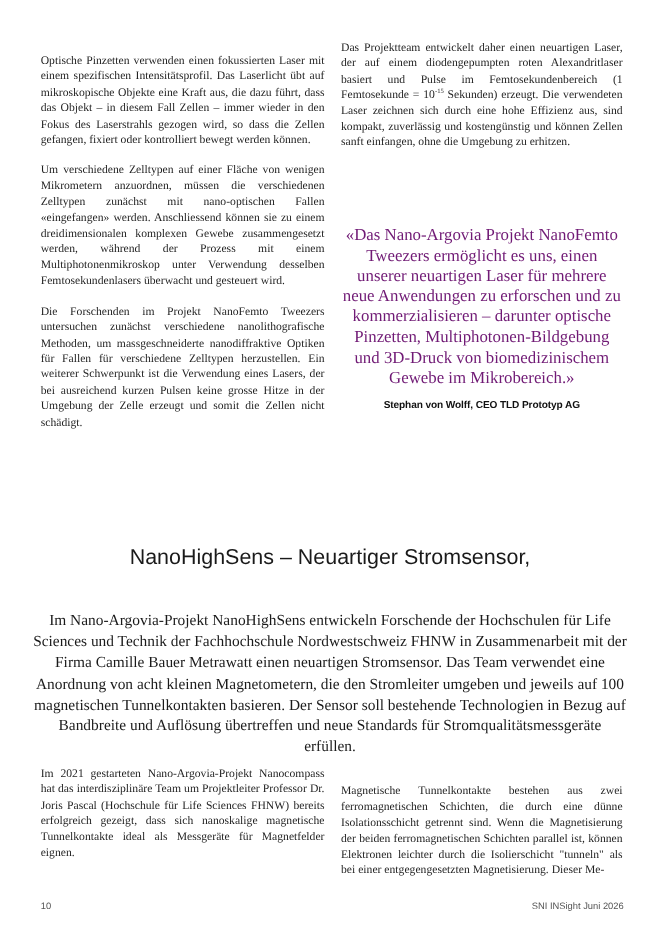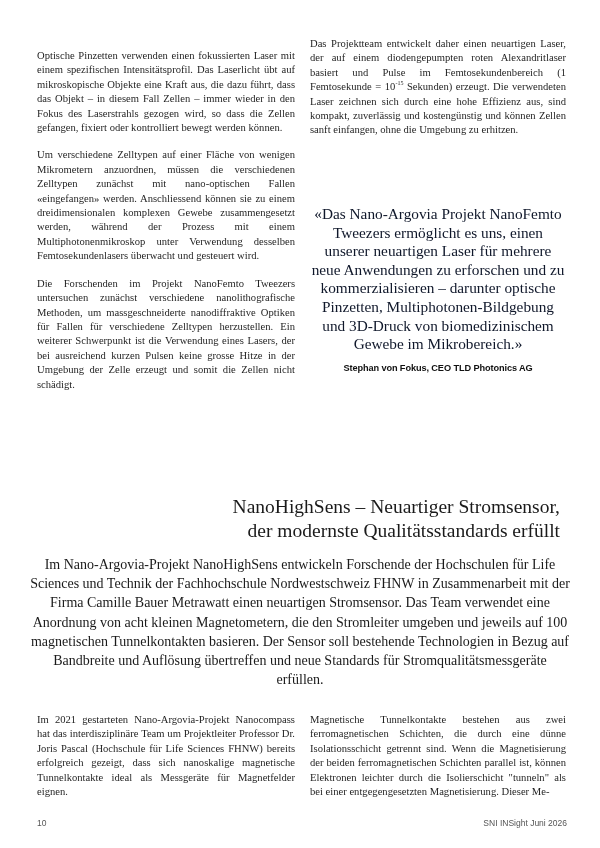--- a/index.html
+++ b/index.html
@@ -26,29 +26,29 @@
       color: #4e9184; text-align: center;
     }
     .attribution {
       position: absolute; left: 310px; top: 363px; width: 256px;
       font-family: "Liberation Sans", "DejaVu Sans", sans-serif;
       font-weight: bold; font-size: 9.2px; text-align: center; color: #111;
       letter-spacing: -0.1px;
     }
     .headline {
       position: absolute; left: 40px; top: 495px; width: 520px;
-      font-family: Liberation Serif, serif;
-      font-size: 19.5px; line-height: 24px; text-align: right; color: #1a1a1a;
+      font-family: Liberation Sans, sans-serif;
+      font-size: 19.5px; line-height: 24px; text-align: center; color: #1a1a1a;
     }
     .lead {
       position: absolute; left: 30px; top: 555px; width: 540px;
       font-family: "Liberation Serif", "DejaVu Serif", serif;
       font-size: 14px; line-height: 19.2px; text-align: center; color: #1a1a1a;
     }
-    #col-bottom-left { left: 37px; top: 713px; width: 258px; }
+    #col-bottom-left { left: 37px; top: 697px; width: 258px; }
     #col-bottom-right { left: 310px; top: 713px; width: 256px; }
     .footer {
       position: absolute; top: 818px;
       font-family: "Liberation Sans", "DejaVu Sans", sans-serif;
       font-size: 8.5px; color: #555;
     }
     #page-number { left: 37px; text-align: center; }
     #publication { right: 33px; }
     sup { font-size: 6px; line-height: 0; }
   </style>
@@ -58,26 +58,25 @@
 <div class="col" id="col-top-left">
   <p>Optische Pinzetten verwenden einen fokussierten Laser mit einem spezifischen Intensitätsprofil. Das Laserlicht übt auf mikroskopische Objekte eine Kraft aus, die dazu führt, dass das Objekt – in diesem Fall Zellen – immer wieder in den Fokus des Laserstrahls gezogen wird, so dass die Zellen gefangen, fixiert oder kontrolliert bewegt werden können.</p>
   <p>Um verschiedene Zelltypen auf einer Fläche von wenigen Mikrometern anzuordnen, müssen die verschiedenen Zelltypen zunächst mit nano-optischen Fallen «eingefangen» werden. Anschliessend können sie zu einem dreidimensionalen komplexen Gewebe zusammengesetzt werden, während der Prozess mit einem Multiphotonenmikroskop unter Verwendung desselben Femtosekundenlasers überwacht und gesteuert wird.</p>
   <p>Die Forschenden im Projekt NanoFemto Tweezers untersuchen zunächst verschiedene nanolithografische Methoden, um massgeschneiderte nanodiffraktive Optiken für Fallen für verschiedene Zelltypen herzustellen. Ein weiterer Schwerpunkt ist die Verwendung eines Lasers, der bei ausreichend kurzen Pulsen keine grosse Hitze in der Umgebung der Zelle erzeugt und somit die Zellen nicht schädigt.</p>
 </div>
 
 <div class="col" id="col-top-right">
   <p><span>Das Projektteam entwickelt daher einen neuartigen Laser, der auf einem diodengepumpten roten Alexandritlaser basiert und Pulse im Femtosekundenbereich (1 Femtosekunde = 10</span><sup>-15</sup><span> Sekunden) erzeugt. Die verwendeten Laser zeichnen sich durch eine hohe Effizienz aus, sind kompakt, zuverlässig und kostengünstig und können Zellen sanft einfangen, ohne die Umgebung zu erhitzen.</span></p>
 </div>
 
-<div class="quote" style="color: #0f172a;">«Das Nano-Argovia Projekt NanoFemto Tweezers ermöglicht es uns, einen unserer neuartigen Laser für mehrere neue Anwendungen zu erforschen und zu kommerzialisieren – darunter optische Pinzetten, Multiphotonen-Bildgebung und 3D-Druck von biomedizinischem Gewebe im Mikrobereich.»</div>
-<div class="attribution">Stephan von Fokus, CEO TLD Photonics AG</div>
+<div class="quote" style="color: #701a75;">«Das Nano-Argovia Projekt NanoFemto Tweezers ermöglicht es uns, einen unserer neuartigen Laser für mehrere neue Anwendungen zu erforschen und zu kommerzialisieren – darunter optische Pinzetten, Multiphotonen-Bildgebung und 3D-Druck von biomedizinischem Gewebe im Mikrobereich.»</div>
+<div class="attribution">Stephan von Wolff, CEO TLD Prototyp AG</div>
 
 <div class="headline">
   <div>NanoHighSens – Neuartiger Stromsensor,</div>
-  <div>der modernste Qualitätsstandards erfüllt</div>
 </div>
 
 <div class="lead">Im Nano-Argovia-Projekt NanoHighSens entwickeln Forschende der Hochschulen für Life Sciences und Technik der Fachhochschule Nordwestschweiz FHNW in Zusammenarbeit mit der Firma Camille Bauer Metrawatt einen neuartigen Stromsensor. Das Team verwendet eine Anordnung von acht kleinen Magnetometern, die den Stromleiter umgeben und jeweils auf 100 magnetischen Tunnelkontakten basieren. Der Sensor soll bestehende Technologien in Bezug auf Bandbreite und Auflösung übertreffen und neue Standards für Stromqualitätsmessgeräte erfüllen.</div>
 
 <div class="col" id="col-bottom-left">
   <p>Im 2021 gestarteten Nano-Argovia-Projekt Nanocompass hat das interdisziplinäre Team um Projektleiter Professor Dr. Joris Pascal (Hochschule für Life Sciences FHNW) bereits erfolgreich gezeigt, dass sich nanoskalige magnetische Tunnelkontakte ideal als Messgeräte für Magnetfelder eignen.</p>
 </div>
 
 <div class="col" id="col-bottom-right">
   <p>Magnetische Tunnelkontakte bestehen aus zwei ferromagnetischen Schichten, die durch eine dünne Isolationsschicht getrennt sind. Wenn die Magnetisierung der beiden ferromagnetischen Schichten parallel ist, können Elektronen leichter durch die Isolierschicht "tunneln" als bei einer entgegengesetzten Magnetisierung. Dieser Me-</p>

